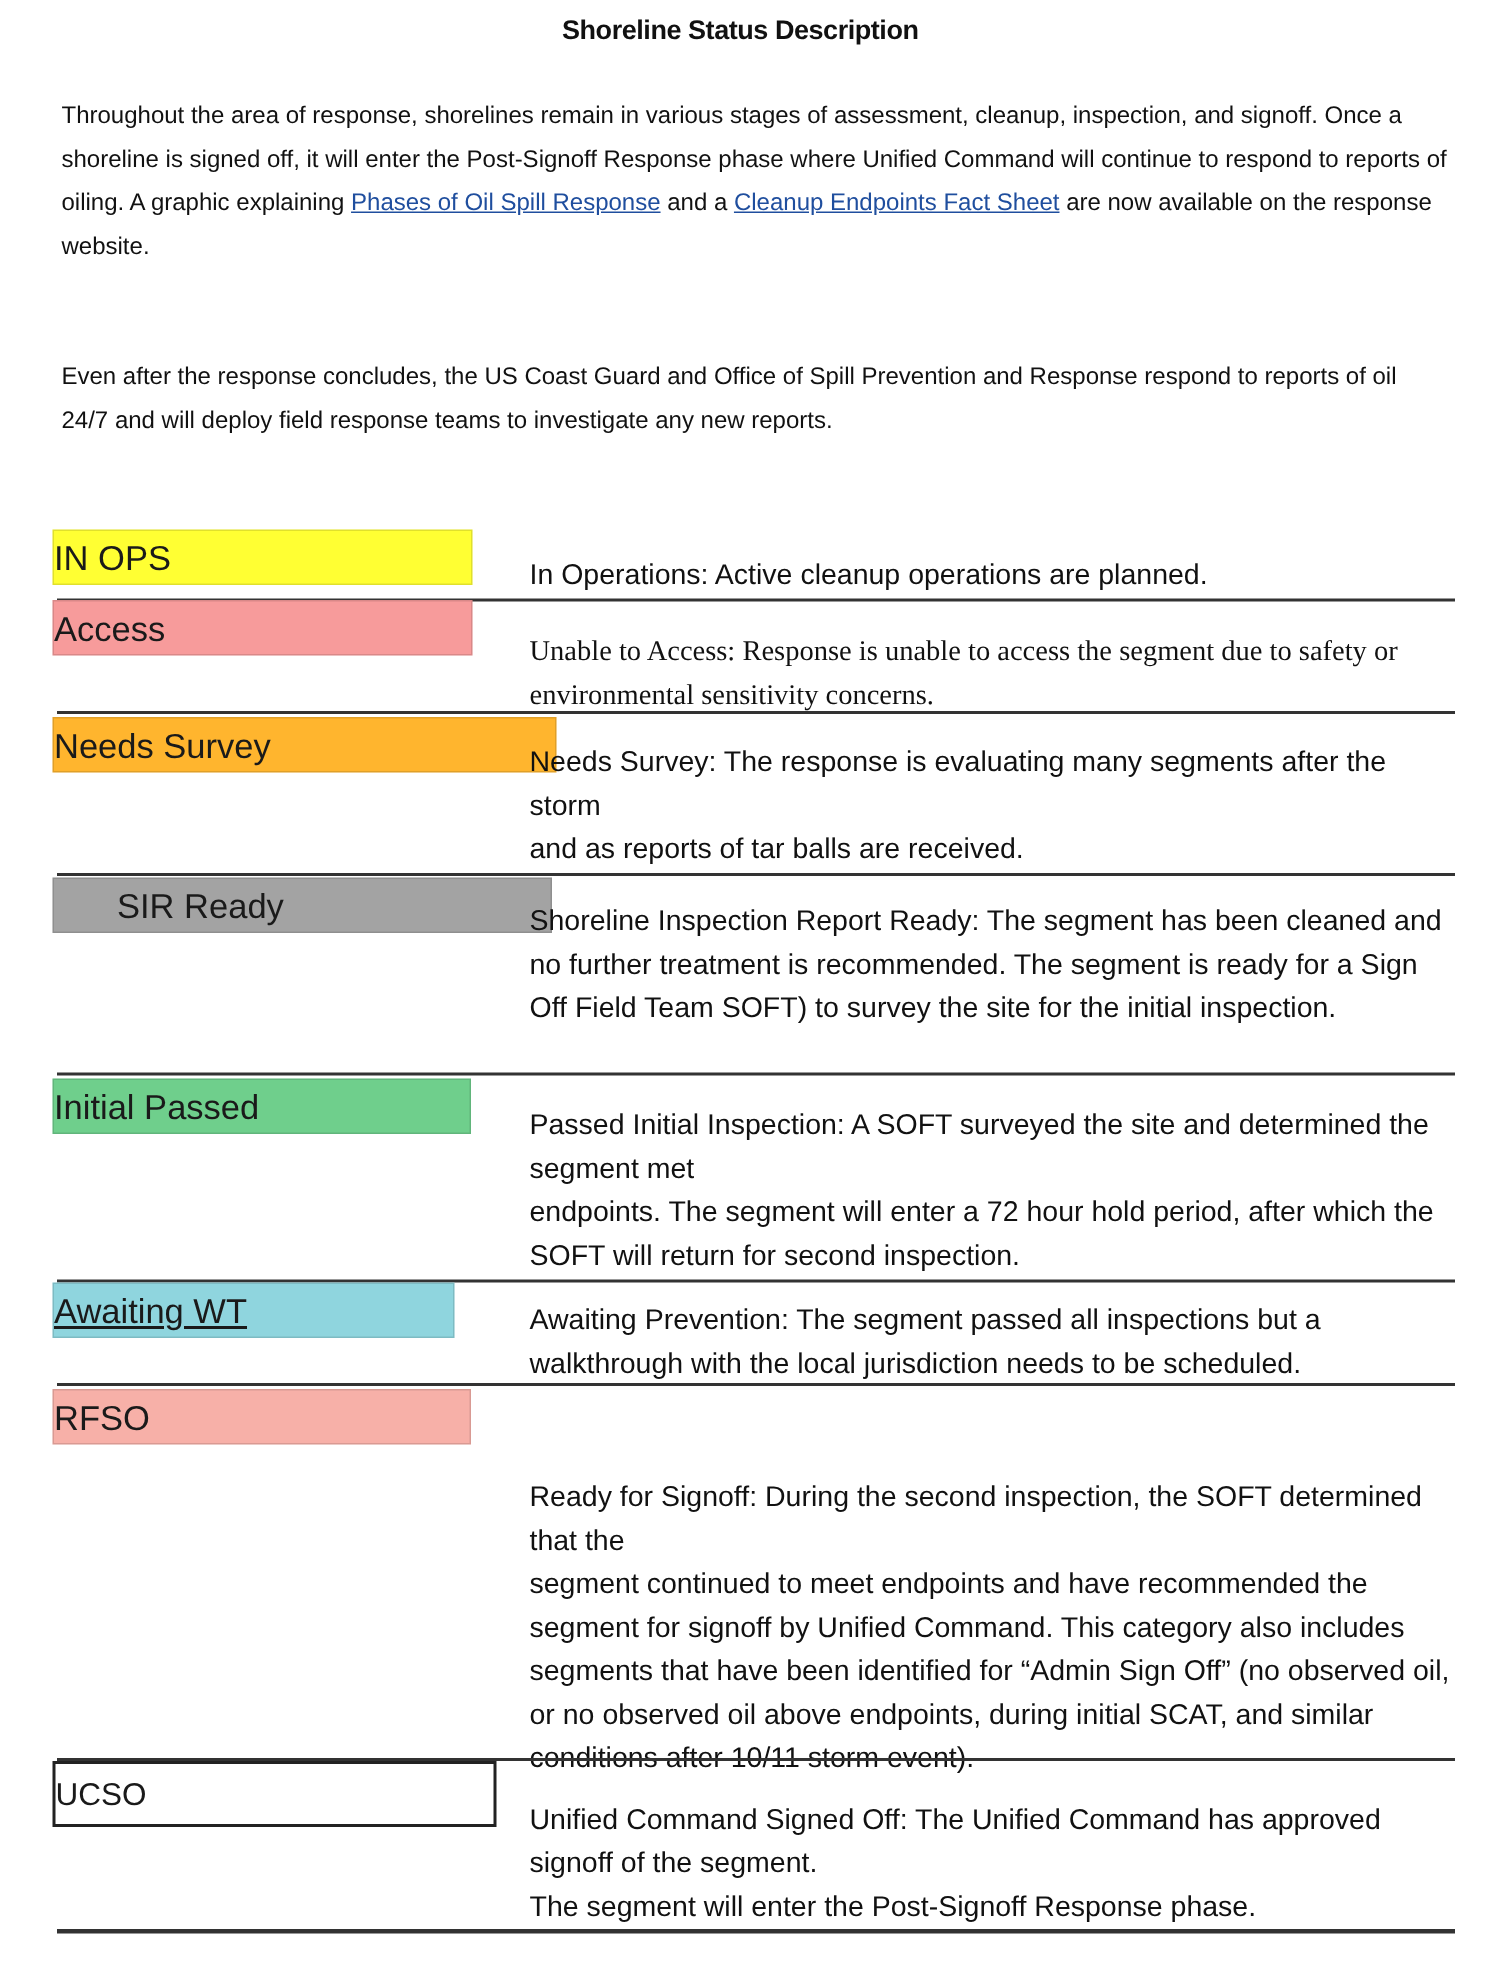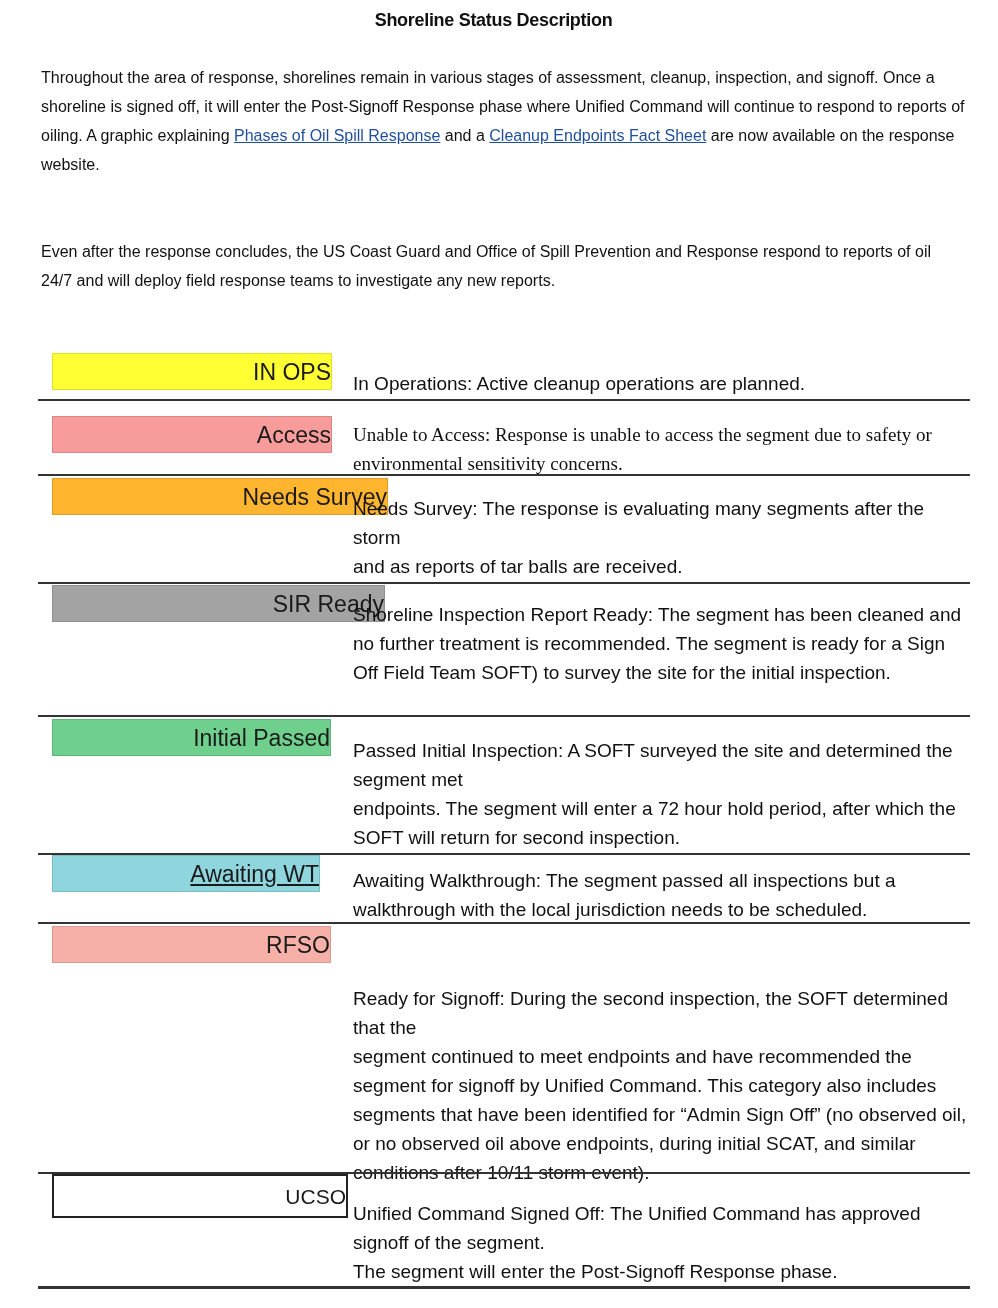--- a/index.html
+++ b/index.html
@@ -2,58 +2,58 @@
 <html><head>
 <meta charset="utf-8">
 <style>
   html, body { margin:0; padding:0; background:#ffffff; }
   body { width:998px; height:1308px; position:relative; overflow:hidden;
          font-family:"Liberation Sans", sans-serif; color:#111; }
   .title { position:absolute; left:0; width:987px; top:10px; text-align:center;
            font-size:18px; font-weight:bold; letter-spacing:-0.3px; }
   .para { position:absolute; left:41px; width:925px; font-size:16px; line-height:29px; margin:0; }
   .para a { color:#1f4e9e; text-decoration:underline; }
-  .swatch { position:absolute; left:52px; height:37px; font-size:23px; text-align:right;
+  .swatch { position:absolute; left:35px; height:37px; font-size:23px; text-align:left;
             line-height:37px; color:#1a1a1a; box-sizing:border-box; border:1px solid rgba(0,0,0,0.12); }
   .desc { position:absolute; left:353px; width:620px; font-size:19px; line-height:29px; margin:0; }
   .rule { position:absolute; left:38px; width:932px; height:0; border-top:2px solid #333; }
 </style>
 </head>
 <body>
 
 <div class="title">Shoreline Status Description</div>
 
 <p class="para" style="top:63px;"><span>Throughout the area of response, shorelines remain in various stages of assessment, cleanup, inspection, and signoff. Once a shoreline is signed off, it will enter the Post-Signoff Response phase where Unified Command will continue to respond to reports of oiling. A graphic explaining </span><a href="#">Phases of Oil Spill Response</a><span> and a </span><a href="#">Cleanup Endpoints Fact Sheet</a><span> are now available on the response website.</span></p>
 
 <p class="para" style="top:237px;">Even after the response concludes, the US Coast Guard and Office of Spill Prevention and Response respond to reports of oil 24/7 and will deploy field response teams to investigate any new reports.</p>
 
 <div class="swatch" style="top: 353px; width: 280px; background-color: rgb(255, 255, 51);">IN OPS</div>
 <p class="desc" style="top:369px;">In Operations: Active cleanup operations are planned.</p>
 <div class="rule" style="top:399px;"></div>
 
-<div class="swatch" style="top: 400px; width: 280px; background-color: rgb(247, 155, 155); margin-top: 16px;">Access</div>
+<div class="swatch" style="top: 400px; width: 280px; background-color: rgb(247, 155, 155);">Access</div>
 <p class="desc" style="top:420px;font-family:Liberation Serif, serif;">Unable to Access: Response is unable to access the segment due to safety or environmental sensitivity concerns.</p>
 <div class="rule" style="top:474px;"></div>
 
 <div class="swatch" style="top: 478px; width: 336px; background-color: rgb(255, 181, 46);">Needs Survey</div>
 <p class="desc" style="top:494px;white-space:pre-line;">Needs Survey: The response is evaluating many segments after the storm
 and as reports of tar balls are received.</p>
 <div class="rule" style="top:582px;"></div>
 
 <div class="swatch" style="top: 585px; width: 333px; background-color: #a3a3a3; padding-left: 42px;">SIR Ready</div>
 <p class="desc" style="top:600px;">Shoreline Inspection Report Ready: The segment has been cleaned and no further treatment is recommended. The segment is ready for a Sign Off Field Team SOFT) to survey the site for the initial inspection.</p>
 <div class="rule" style="top:715px;"></div>
 
 <div class="swatch" style="top: 719px; width: 279px; background-color: rgb(111, 207, 140);">Initial Passed</div>
 <p class="desc" style="top:736px;white-space:pre-line;">Passed Initial Inspection: A SOFT surveyed the site and determined the segment met
 endpoints. The segment will enter a 72 hour hold period, after which the SOFT will return for second inspection.</p>
 <div class="rule" style="top:853px;"></div>
 
 <div class="swatch" style="top: 855px; width: 268px; background-color: rgb(143, 213, 222); text-decoration: underline;">Awaiting WT</div>
-<p class="desc" style="top:866px;">Awaiting Walkthrough: The segment passed all inspections but a walkthrough with the local jurisdiction needs to be scheduled.</p>
+<p class="desc" style="top:866px;">Awaiting Prevention: The segment passed all inspections but a walkthrough with the local jurisdiction needs to be scheduled.</p>
 <div class="rule" style="top:922px;"></div>
 
 <div class="swatch" style="top: 926px; width: 279px; background-color: rgb(247, 176, 168);">RFSO</div>
 <p class="desc" style="top:940px;white-space:pre-line;margin-top:44px;">Ready for Signoff: During the second inspection, the SOFT determined that the
 segment continued to meet endpoints and have recommended the segment for signoff by Unified Command. This category also includes segments that have been identified for “Admin Sign Off” (no observed oil, or no observed oil above endpoints, during initial SCAT, and similar conditions after 10/11 storm event).</p>
 <div class="rule" style="top:1172px;"></div>
 
 <div class="swatch" style="top:1174px;width:296px;height:44px;line-height:42px;border:2px solid #222;background:#fff;font-size:21px;">UCSO</div>
 <p class="desc" style="top:1199px;white-space:pre-line;">Unified Command Signed Off: The Unified Command has approved signoff of the segment.
 The segment will enter the Post-Signoff Response phase.</p>

